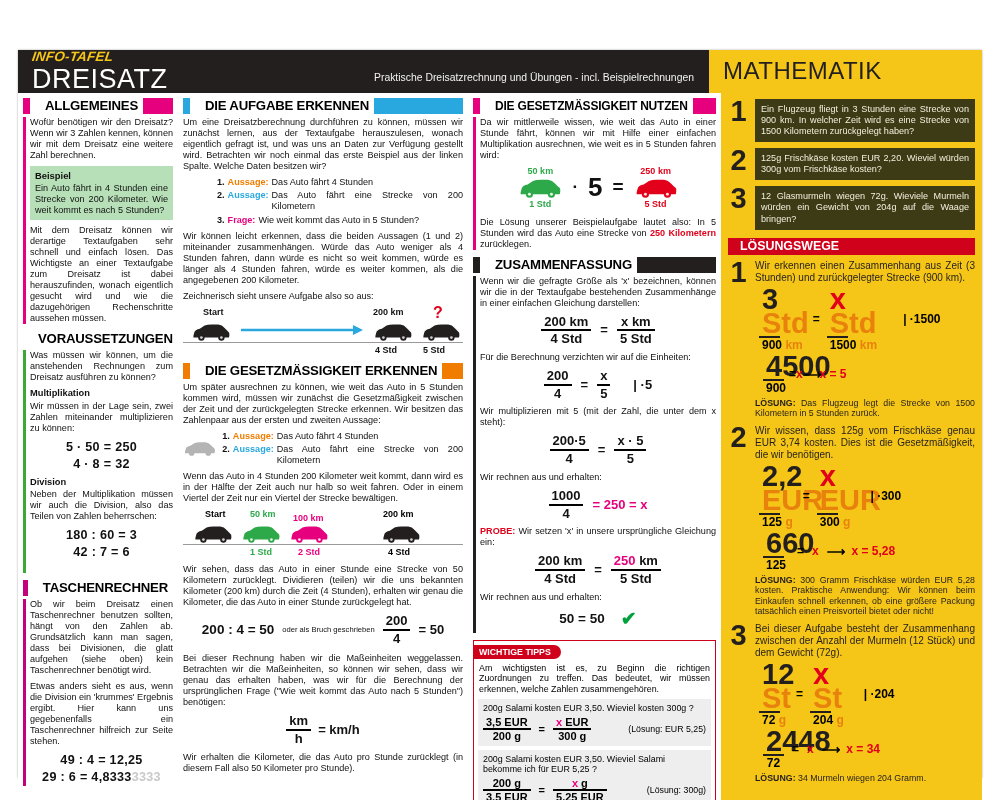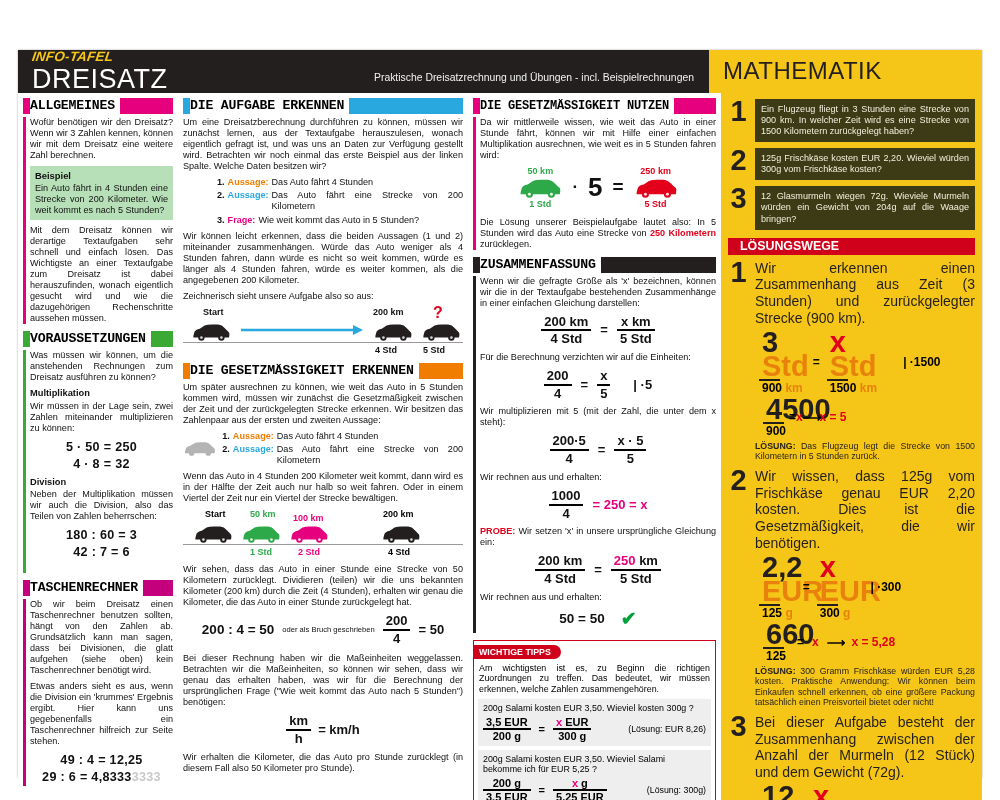--- a/index.html
+++ b/index.html
@@ -53,21 +53,21 @@
   .col4 { width:261px; background:#f5c518; padding:6px 7px 4px 7px; }
 
   
   .sec { margin-bottom:7px; }
   .sec-head {
     display:flex; align-items:stretch; height:16px; margin-bottom:3px;
   }
   .sec-head .tab { width:7px; }
   .sec-head .lbl {
     font-size:13.2px; font-weight:bold; color:#000; line-height:16px;
-    padding:0 5px 0 0; white-space:nowrap; letter-spacing:-.2px;font-family:Liberation Mono, monospace;
+    padding:0 5px 0 15px; white-space:nowrap; letter-spacing:-.2px;
   }
   .sec-head .fill { flex:1; }
   .sec-body { font-size:9.1px; color:#111; line-height:1.21; text-align:justify; }
   .sec-body p { margin-bottom:5px; }
   .sec-body p:last-child { margin-bottom:0; }
 
   
   .stripe-wrap { display:flex; }
   .stripe { width:3px; flex:none; margin-right:4px; }
   .stripe-body { flex:1; }
@@ -126,21 +126,21 @@
   .numitem { display:flex; gap:6px; margin-bottom:6px; }
   .numitem .num {
     font-size:29px; font-weight:bold; color:#231f1e; line-height:.85;
     width:21px; text-align:center; flex:none;
   }
   .darkbox {
     background:#3d3a16; color:#f2efdc; font-size:9.1px; line-height:1.22;
     padding:5px 6px; flex:1; text-align:justify;
   }
   .solbody { flex:1; }
-  .solbody .intro { font-size:14px; line-height:1.2; color:#231f1e; margin-bottom:3px; text-align:justify;}
+  .solbody .intro { font-size:10px; line-height:1.2; color:#231f1e; margin-bottom:3px; text-align:justify;}
   .solbody .loes { font-size:8.8px; line-height:1.2; color:#231f1e; margin-top:3px; text-align:justify;}
   .solbody .loes b { font-weight:bold; }
   .frac-dark .num { border-bottom:2px solid #231f1e; }
   .arrow { font-size:13px; font-weight:bold; letter-spacing:-2px;}
   .checkmark { color:#00a13a; font-size:19px; font-weight:bold; }
 </style>
 </head>
 <body>
 
 <div class="poster">
@@ -525,21 +525,21 @@
           <div class="tipline">
             <span class="frac">
               <span class="num" style="display:block"><span>3,5</span> <span class="fade">EUR</span></span>
               <span class="den" style="display:block"><span>200</span> <span class="fade">g</span></span>
             </span>
             <span>=</span>
             <span class="frac">
               <span class="num" style="display:block"><span class="pink">x</span> <span class="fade">EUR</span></span>
               <span class="den" style="display:block"><span>300</span> <span class="fade">g</span></span>
             </span>
-            <span class="sol">(Lösung: EUR 8,26)</span>
+            <span class="sol">(Lösung: EUR 5,25)</span>
           </div>
         </div>
 
         <div class="tipbox">
           <div class="q">200g Salami kosten EUR 3,50. Wieviel Salami bekomme ich für EUR 5,25 ?</div>
           <div class="tipline">
             <span class="frac">
               <span class="num" style="display:block"><span>200</span> <span class="fade">g</span></span>
               <span class="den" style="display:block"><span>3,5</span> <span class="fade">EUR</span></span>
             </span>
@@ -603,21 +603,21 @@
             <span class="arrow">⟶</span>
             <span class="red">x  =  5</span>
           </div>
           <div class="loes"><b>LÖSUNG:</b><span> Das Flugzeug legt die Strecke von 1500 Kilometern in 5 Stunden zurück.</span></div>
         </div>
       </div>
 
       <div class="numitem">
         <div class="num">2</div>
         <div class="solbody">
-          <div class="intro">Wir wissen, dass 125g vom Frischkäse genau EUR 2,20 kosten. Dies ist die Gesetzmäßigkeit, die wir benötigen.</div>
+          <div class="intro">Wir wissen, dass 125g vom Frischkäse genau EUR 3,74 kosten. Dies ist die Gesetzmäßigkeit, die wir benötigen.</div>
           <div class="eqrow frac-dark" style="justify-content:flex-start;gap:7px;font-size:12px;margin:3px 0 2px 4px">
             <span class="frac">
               <span class="num" style="display:block"><span>2,2</span> <span class="orange">EUR</span></span>
               <span class="den" style="display:block"><span>125</span> <span class="orange">g</span></span>
             </span>
             <span>=</span>
             <span class="frac">
               <span class="num" style="display:block"><span class="red">x</span> <span class="orange">EUR</span></span>
               <span class="den" style="display:block"><span>300</span> <span class="orange">g</span></span>
             </span>

